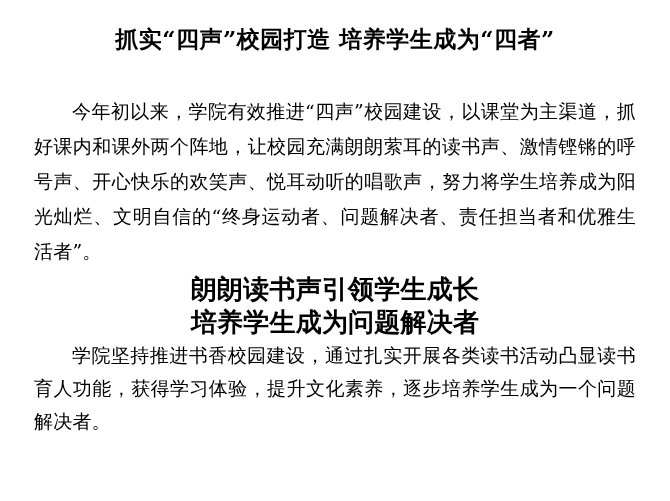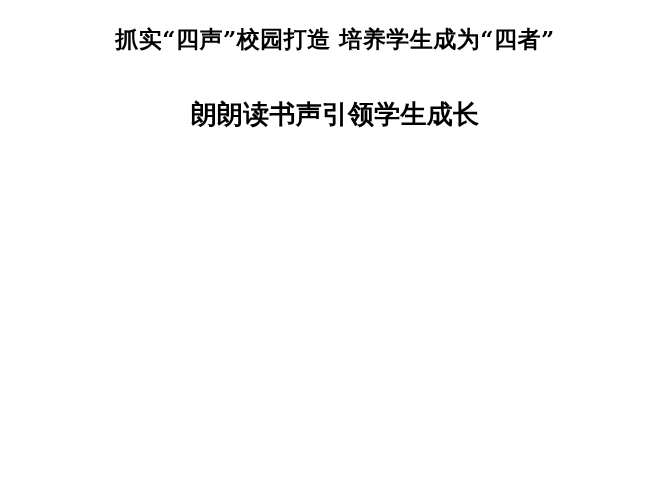--- a/index.html
+++ b/index.html
@@ -66,18 +66,21 @@
 </style>
 </head>
 <body>
 
 <div class="page">
 
   <h1 class="doc-title">抓实“四声”校园打造 培养学生成为“四者”</h1>
 
   <div class="spacer-after-title"></div>
 
+  <p class="body-para">今年初以来，学院有效推进“四声”校园建设，以课堂为主渠道，抓好课内和课外两个阵地，让校园充满朗朗萦耳的读书声、激情铿锵的呼号声、开心快乐的欢笑声、悦耳动听的唱歌声，努力将学生培养成为阳光灿烂、文明自信的“终身运动者、问题解决者、责任担当者和优雅生活者”。</p>
 
   <p class="sub-head first">朗朗读书声引领学生成长</p>
 
+  <p class="sub-head">培养学生成为问题解决者</p>
 
+  <p class="para-tight">学院坚持推进书香校园建设，通过扎实开展各类读书活动凸显读书育人功能，获得学习体验，提升文化素养，逐步培养学生成为一个问题解决者。</p>
 
 </div>
 
 </body></html>

